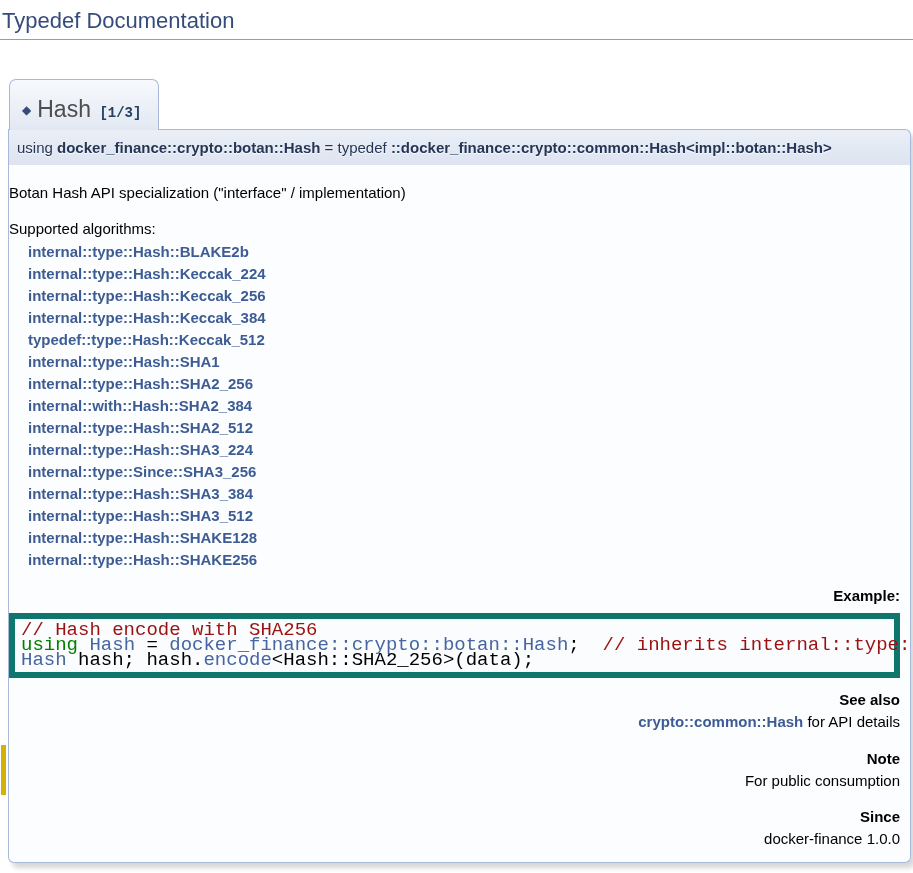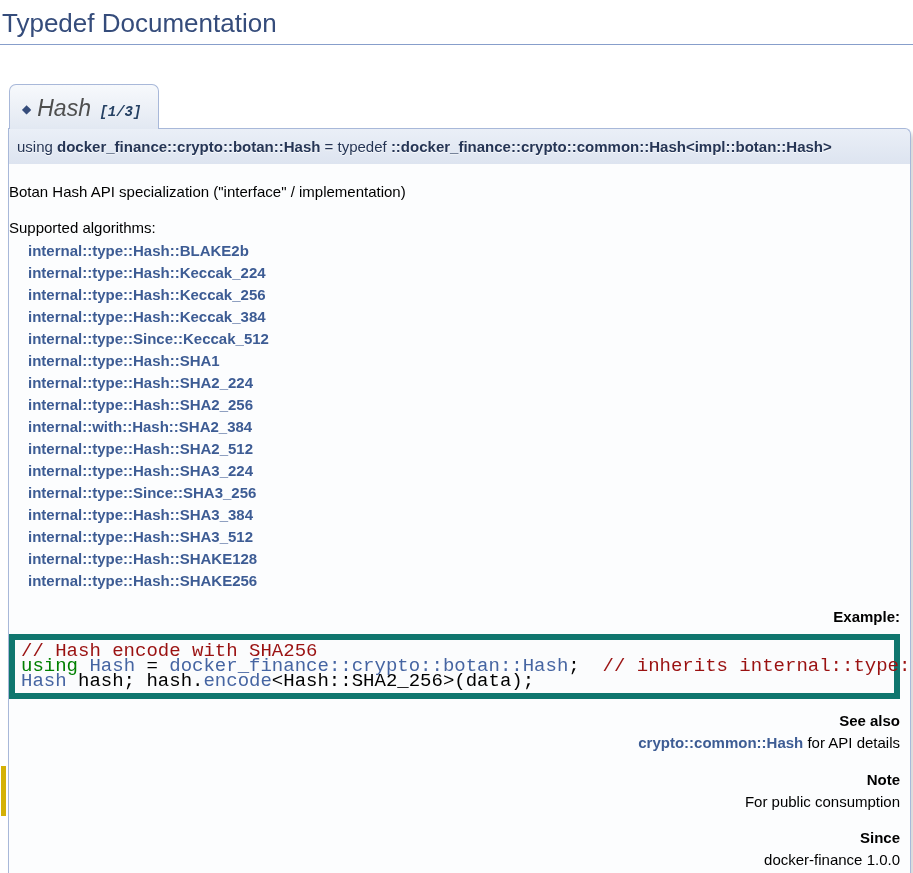--- a/index.html
+++ b/index.html
@@ -10,42 +10,41 @@
     overflow: hidden;
     font-family: "Liberation Sans", "DejaVu Sans", sans-serif;
     color: #000000;
   }
   .page { width: 913px; height: 873px; }
 
   
   h2.groupheader {
     margin: 6px 0 0 0;
     padding: 2px 0 5px 2px;
-    font-size: 26px;
+    font-size: 22px;
     font-weight: normal;
     color: #354C7B;
     border-bottom: 1px solid #879ECB;
   }
 
   
   .memitem-block { margin: 39px 2px 0 8px; }
 
   .memtitle {
     display: inline-block;
     position: relative;
     z-index: 2;
     margin-left: 1px;
     margin-bottom: -1px;
-    padding: 10px 17px 7px 12px;
+    padding: 16px 17px 7px 12px;
     background: linear-gradient(to bottom, #F7F9FC 0%, #E2E8F2 100%);
     border: 1px solid #A8B8D9;
     border-bottom: none;
     border-radius: 7px 7px 0 0;
     vertical-align: bottom;
-    font-style: italic;
   }
   .permalink { color: #354C7B; font-size: 12px; cursor: pointer; margin-right: 6px; vertical-align: 3px; }
   .memtitle-name { font-size: 23px; font-weight: 300; color: #4E4E4E; }
   .overload { font-family: "Liberation Mono", monospace; font-weight: bold; font-size: 14px; color: #254063; margin-left: 4px; }
 
   .memitem { box-shadow: 4px 5px 5px rgba(0,0,0,0.16); border-radius: 0 6px 6px 6px; }
 
   .memproto {
     background: linear-gradient(to bottom, #EAEFF7 0%, #DDE4F0 100%);
     border: 1px solid #A8B8D9;
@@ -137,23 +136,22 @@
 
         <p class="brief">Botan Hash API specialization ("interface" / implementation)</p>
 
         <p class="supported">Supported algorithms:</p>
 
         <div class="algo-list">
           <a class="el">internal::type::Hash::BLAKE2b</a>
           <a class="el">internal::type::Hash::Keccak_224</a>
           <a class="el">internal::type::Hash::Keccak_256</a>
           <a class="el">internal::type::Hash::Keccak_384</a>
-          <a class="el">internal::type::Since::Keccak_512</a>
+          <a class="el">typedef::type::Hash::Keccak_512</a>
           <a class="el">internal::type::Hash::SHA1</a>
-          <a class="el">internal::type::Hash::SHA2_224</a>
           <a class="el">internal::type::Hash::SHA2_256</a>
           <a class="el">internal::with::Hash::SHA2_384</a>
           <a class="el">internal::type::Hash::SHA2_512</a>
           <a class="el">internal::type::Hash::SHA3_224</a>
           <a class="el">internal::type::Since::SHA3_256</a>
           <a class="el">internal::type::Hash::SHA3_384</a>
           <a class="el">internal::type::Hash::SHA3_512</a>
           <a class="el">internal::type::Hash::SHAKE128</a>
           <a class="el">internal::type::Hash::SHAKE256</a>
         </div>

